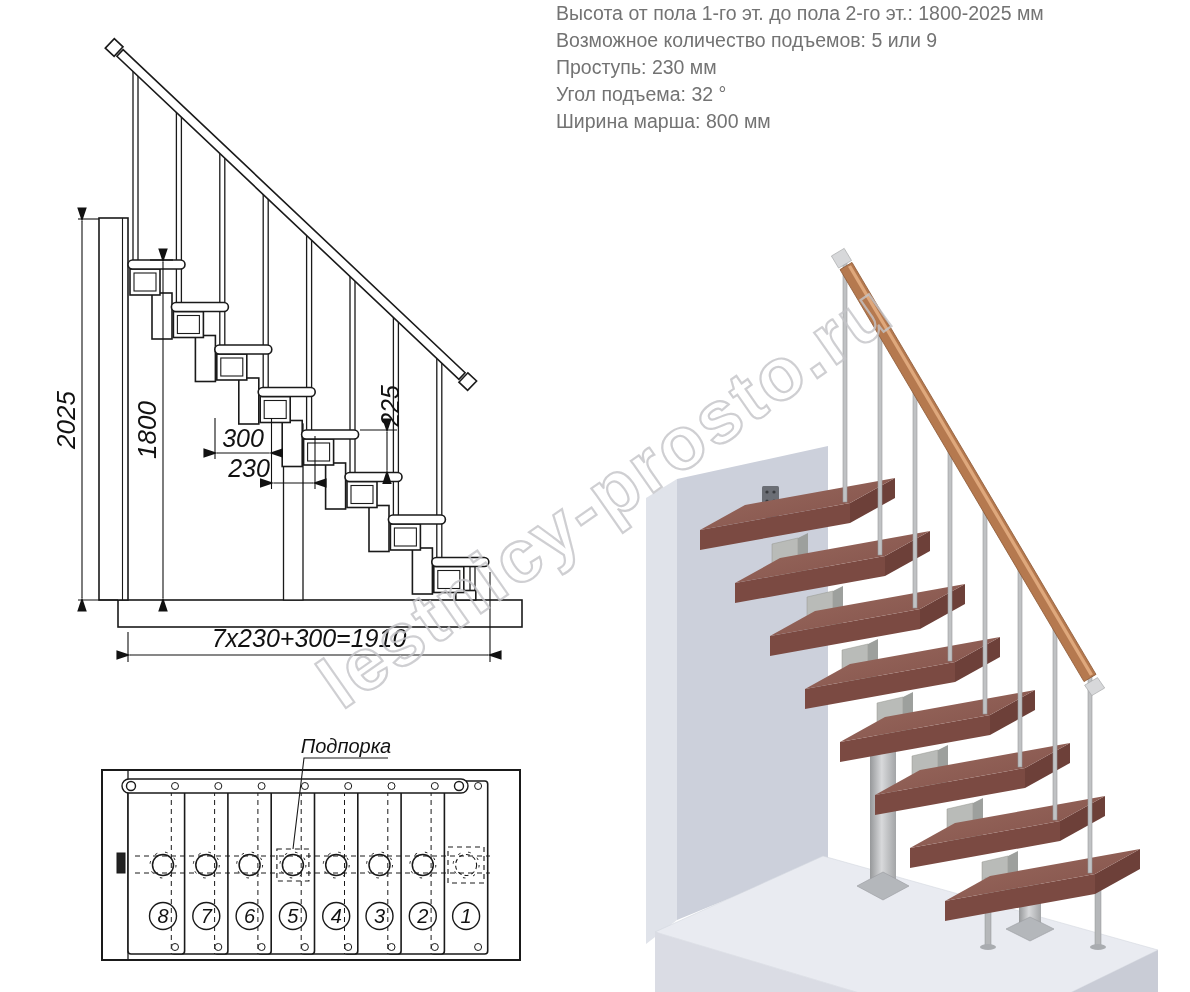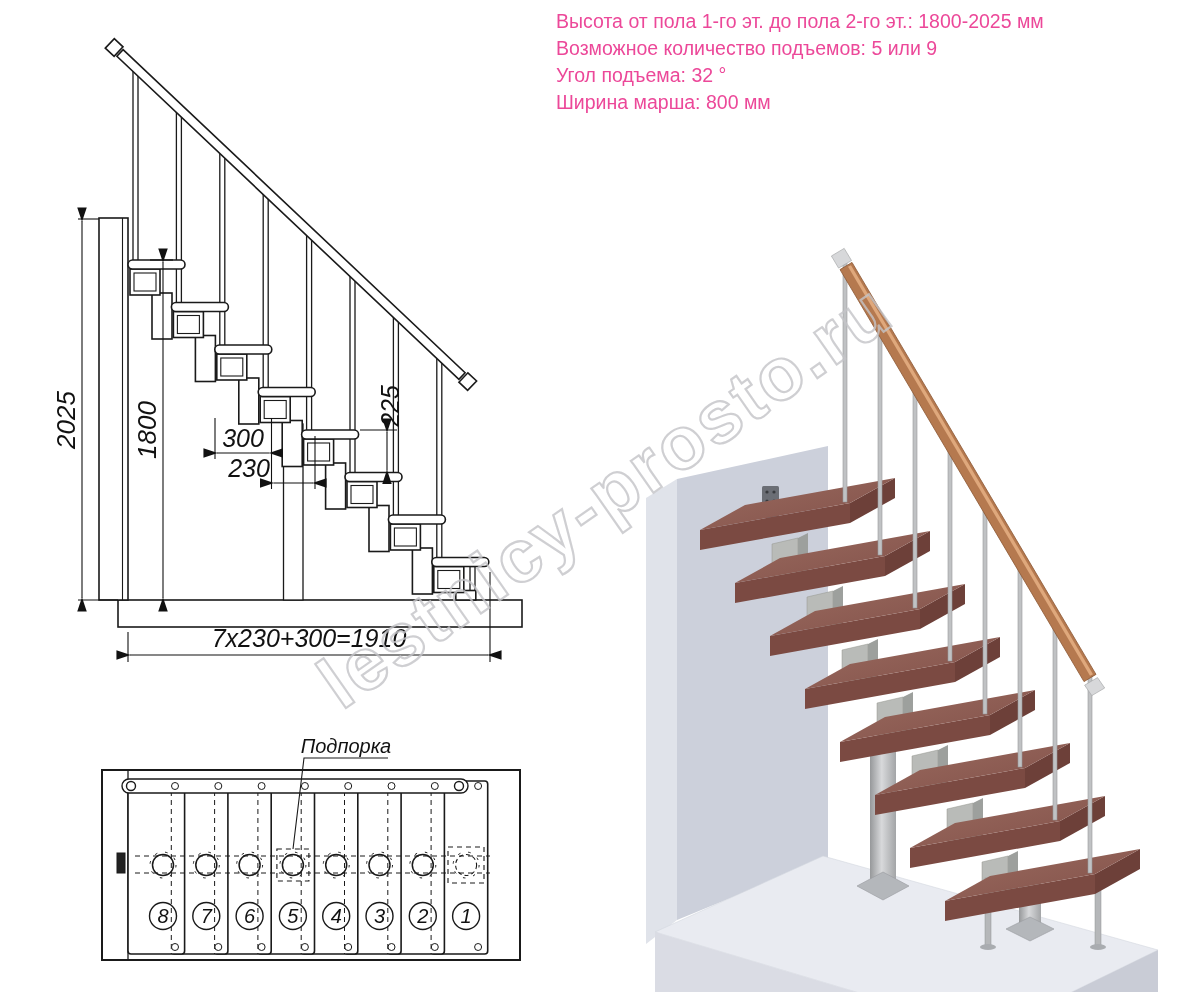--- a/index.html
+++ b/index.html
@@ -1,19 +1,19 @@
 <!DOCTYPE html>
 <html><head>
 <meta charset="utf-8">
 <style>
   html,body{margin:0;padding:0;background:#ffffff;}
   body{width:1190px;height:992px;position:relative;overflow:hidden;
        font-family:"Liberation Sans","DejaVu Sans",sans-serif;}
   #sheet{position:absolute;left:0;top:0;}
-  .specs{position:absolute;left:556px;top:8px;width:625px;color:#ec4899;}
+  .specs{position:absolute;left:556px;top:0;width:625px;color:#737373;}
   .specs .line{font-size:19.5px;line-height:27px;white-space:nowrap;}
   svg text{fill:#111;}
   .dim{font-size:26px;font-style:italic;}
   .dim-s{font-size:25px;font-style:italic;}
   .callout{font-size:20px;font-style:italic;}
   .stepnum{font-size:20px;font-style:italic;text-anchor:middle;}
   .wm{font-size:74px;font-weight:bold;letter-spacing:3px;
       fill:none;stroke:#c4c4c8;stroke-width:2.2px;opacity:.8;text-anchor:middle;}
 </style>
 </head>
@@ -372,15 +372,16 @@
     <text class="stepnum" x="422.8" y="923">2</text>
     <text class="stepnum" x="466.1" y="923">1</text>
   </g>
 
   <text class="wm" x="605" y="521" transform="rotate(-35 605 495)">lestnicy-prosto.ru</text>
 </svg>
 
 <div class="specs">
   <div class="line">Высота от пола 1-го эт. до пола 2-го эт.: 1800-2025 мм</div>
   <div class="line">Возможное количество подъемов: 5 или 9</div>
+  <div class="line">Проступь: 230 мм</div>
   <div class="line">Угол подъема: 32 °</div>
   <div class="line">Ширина марша: 800 мм</div>
 </div>
 
 </body></html>

